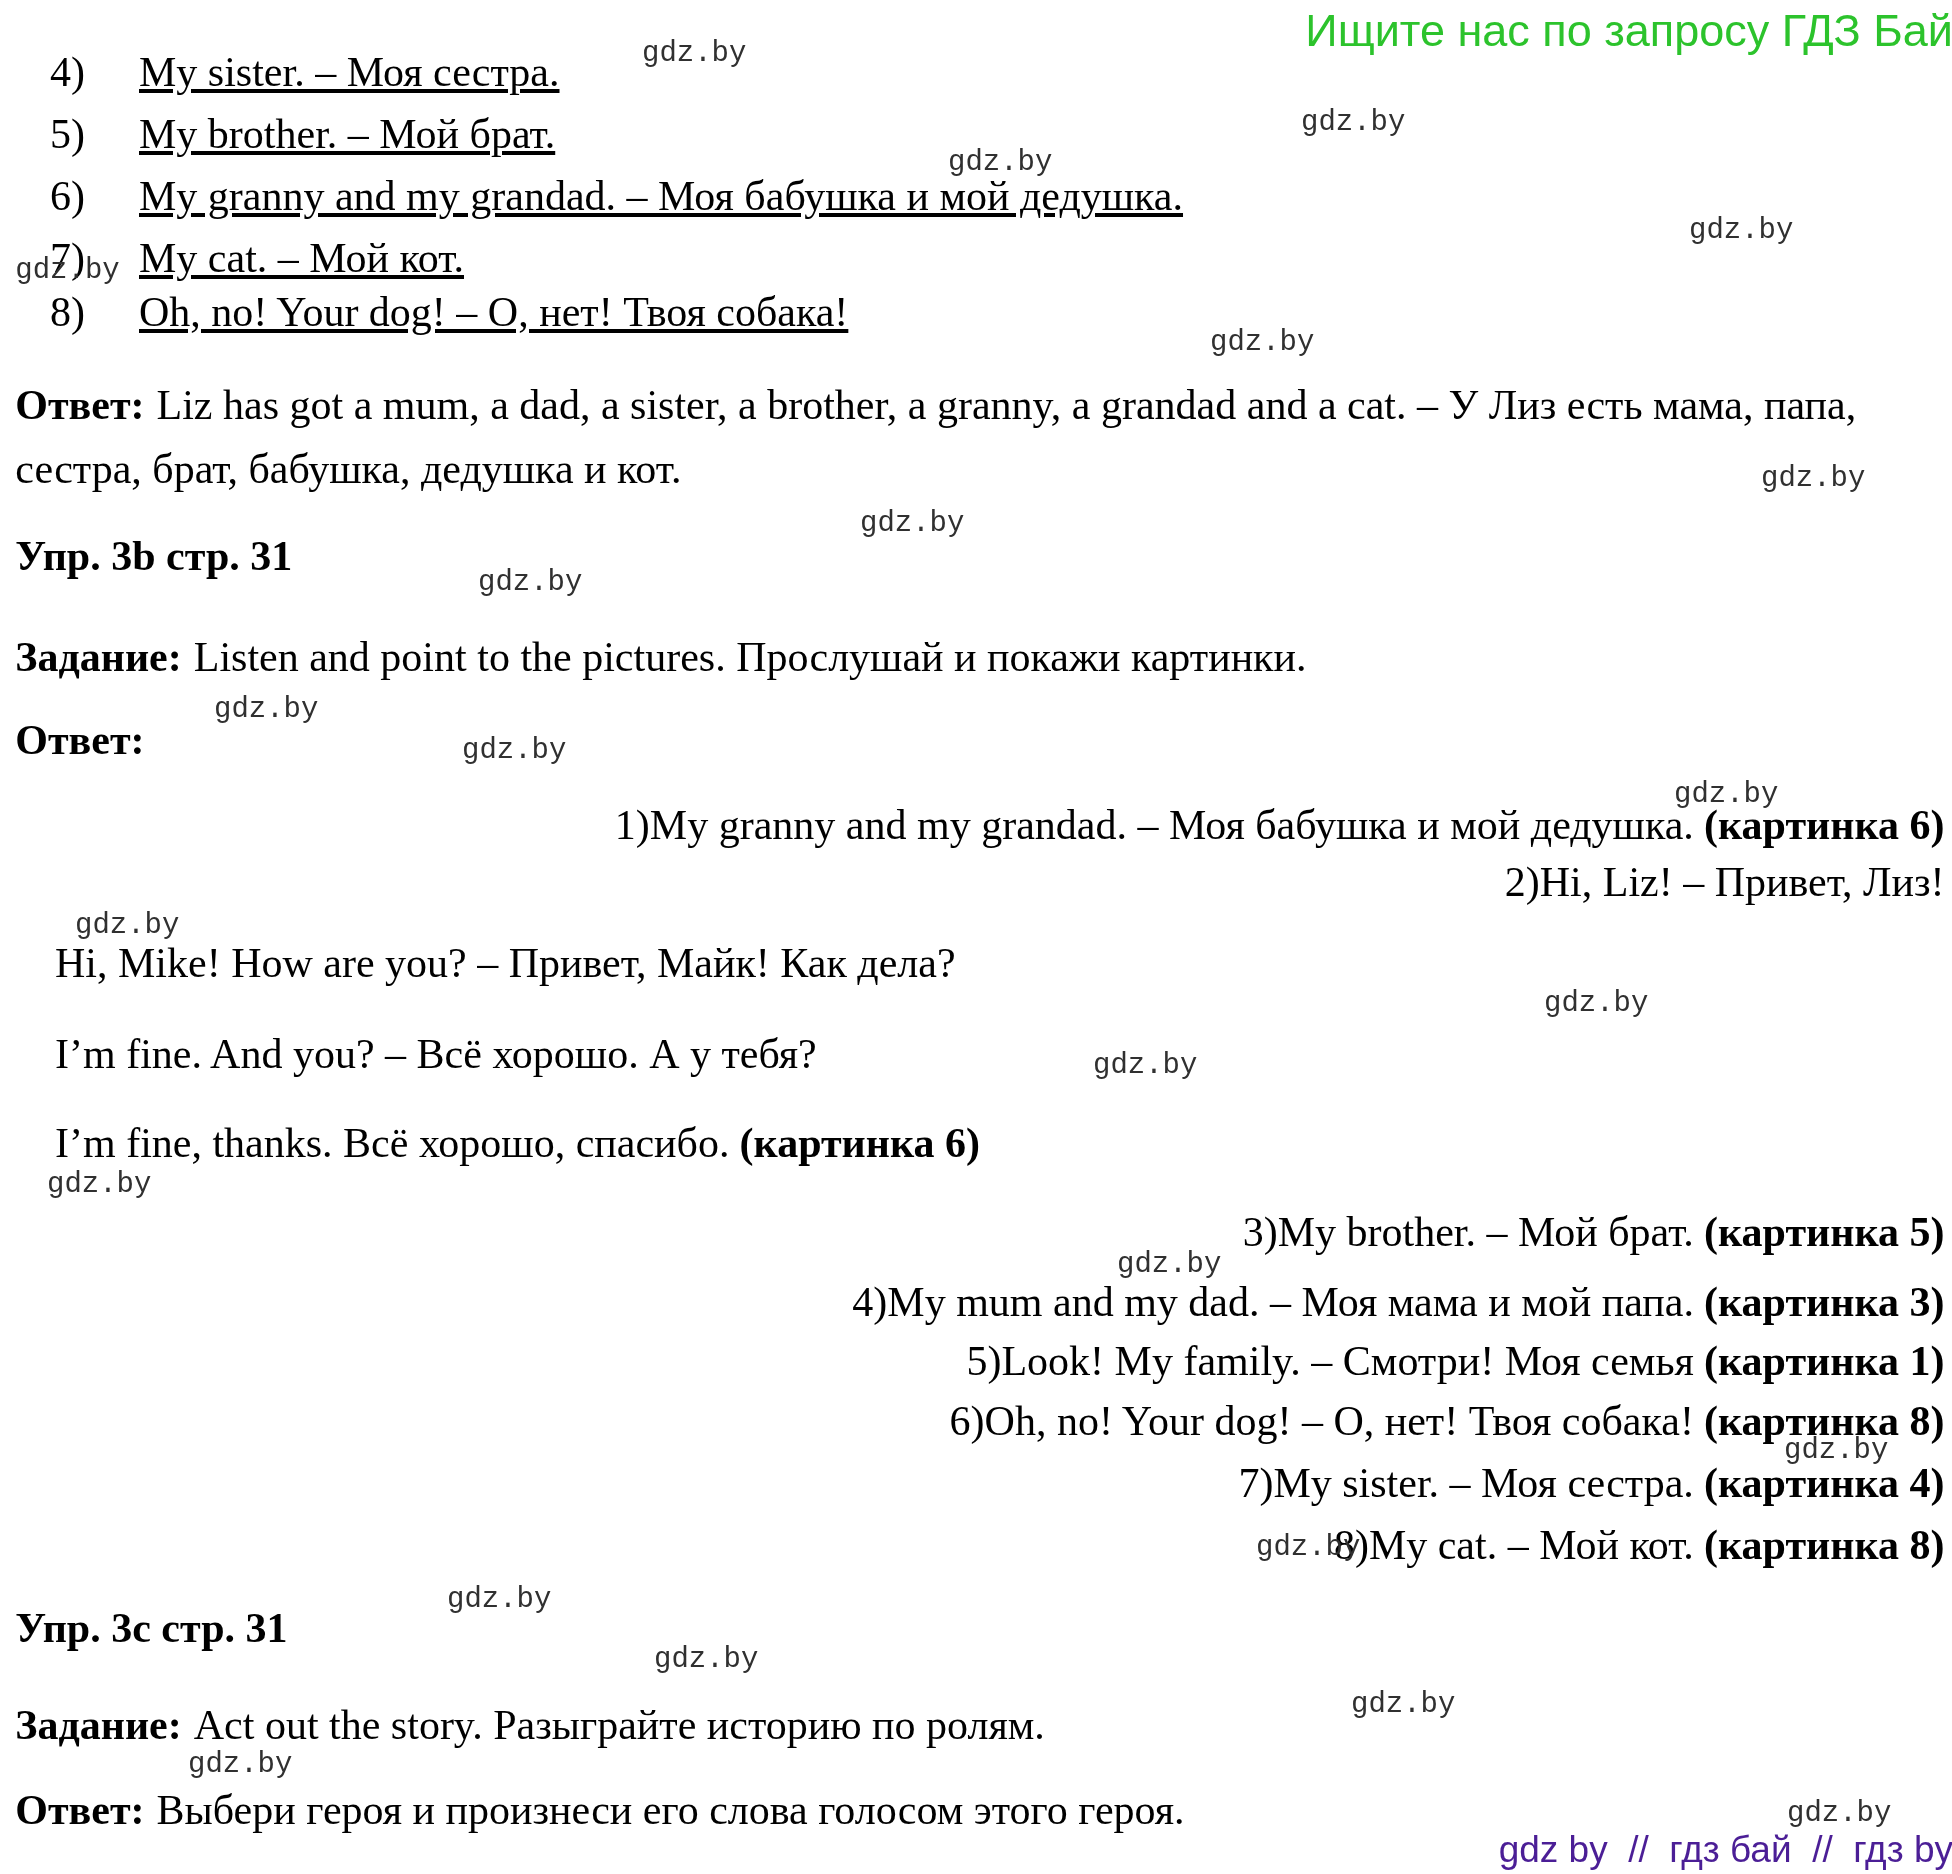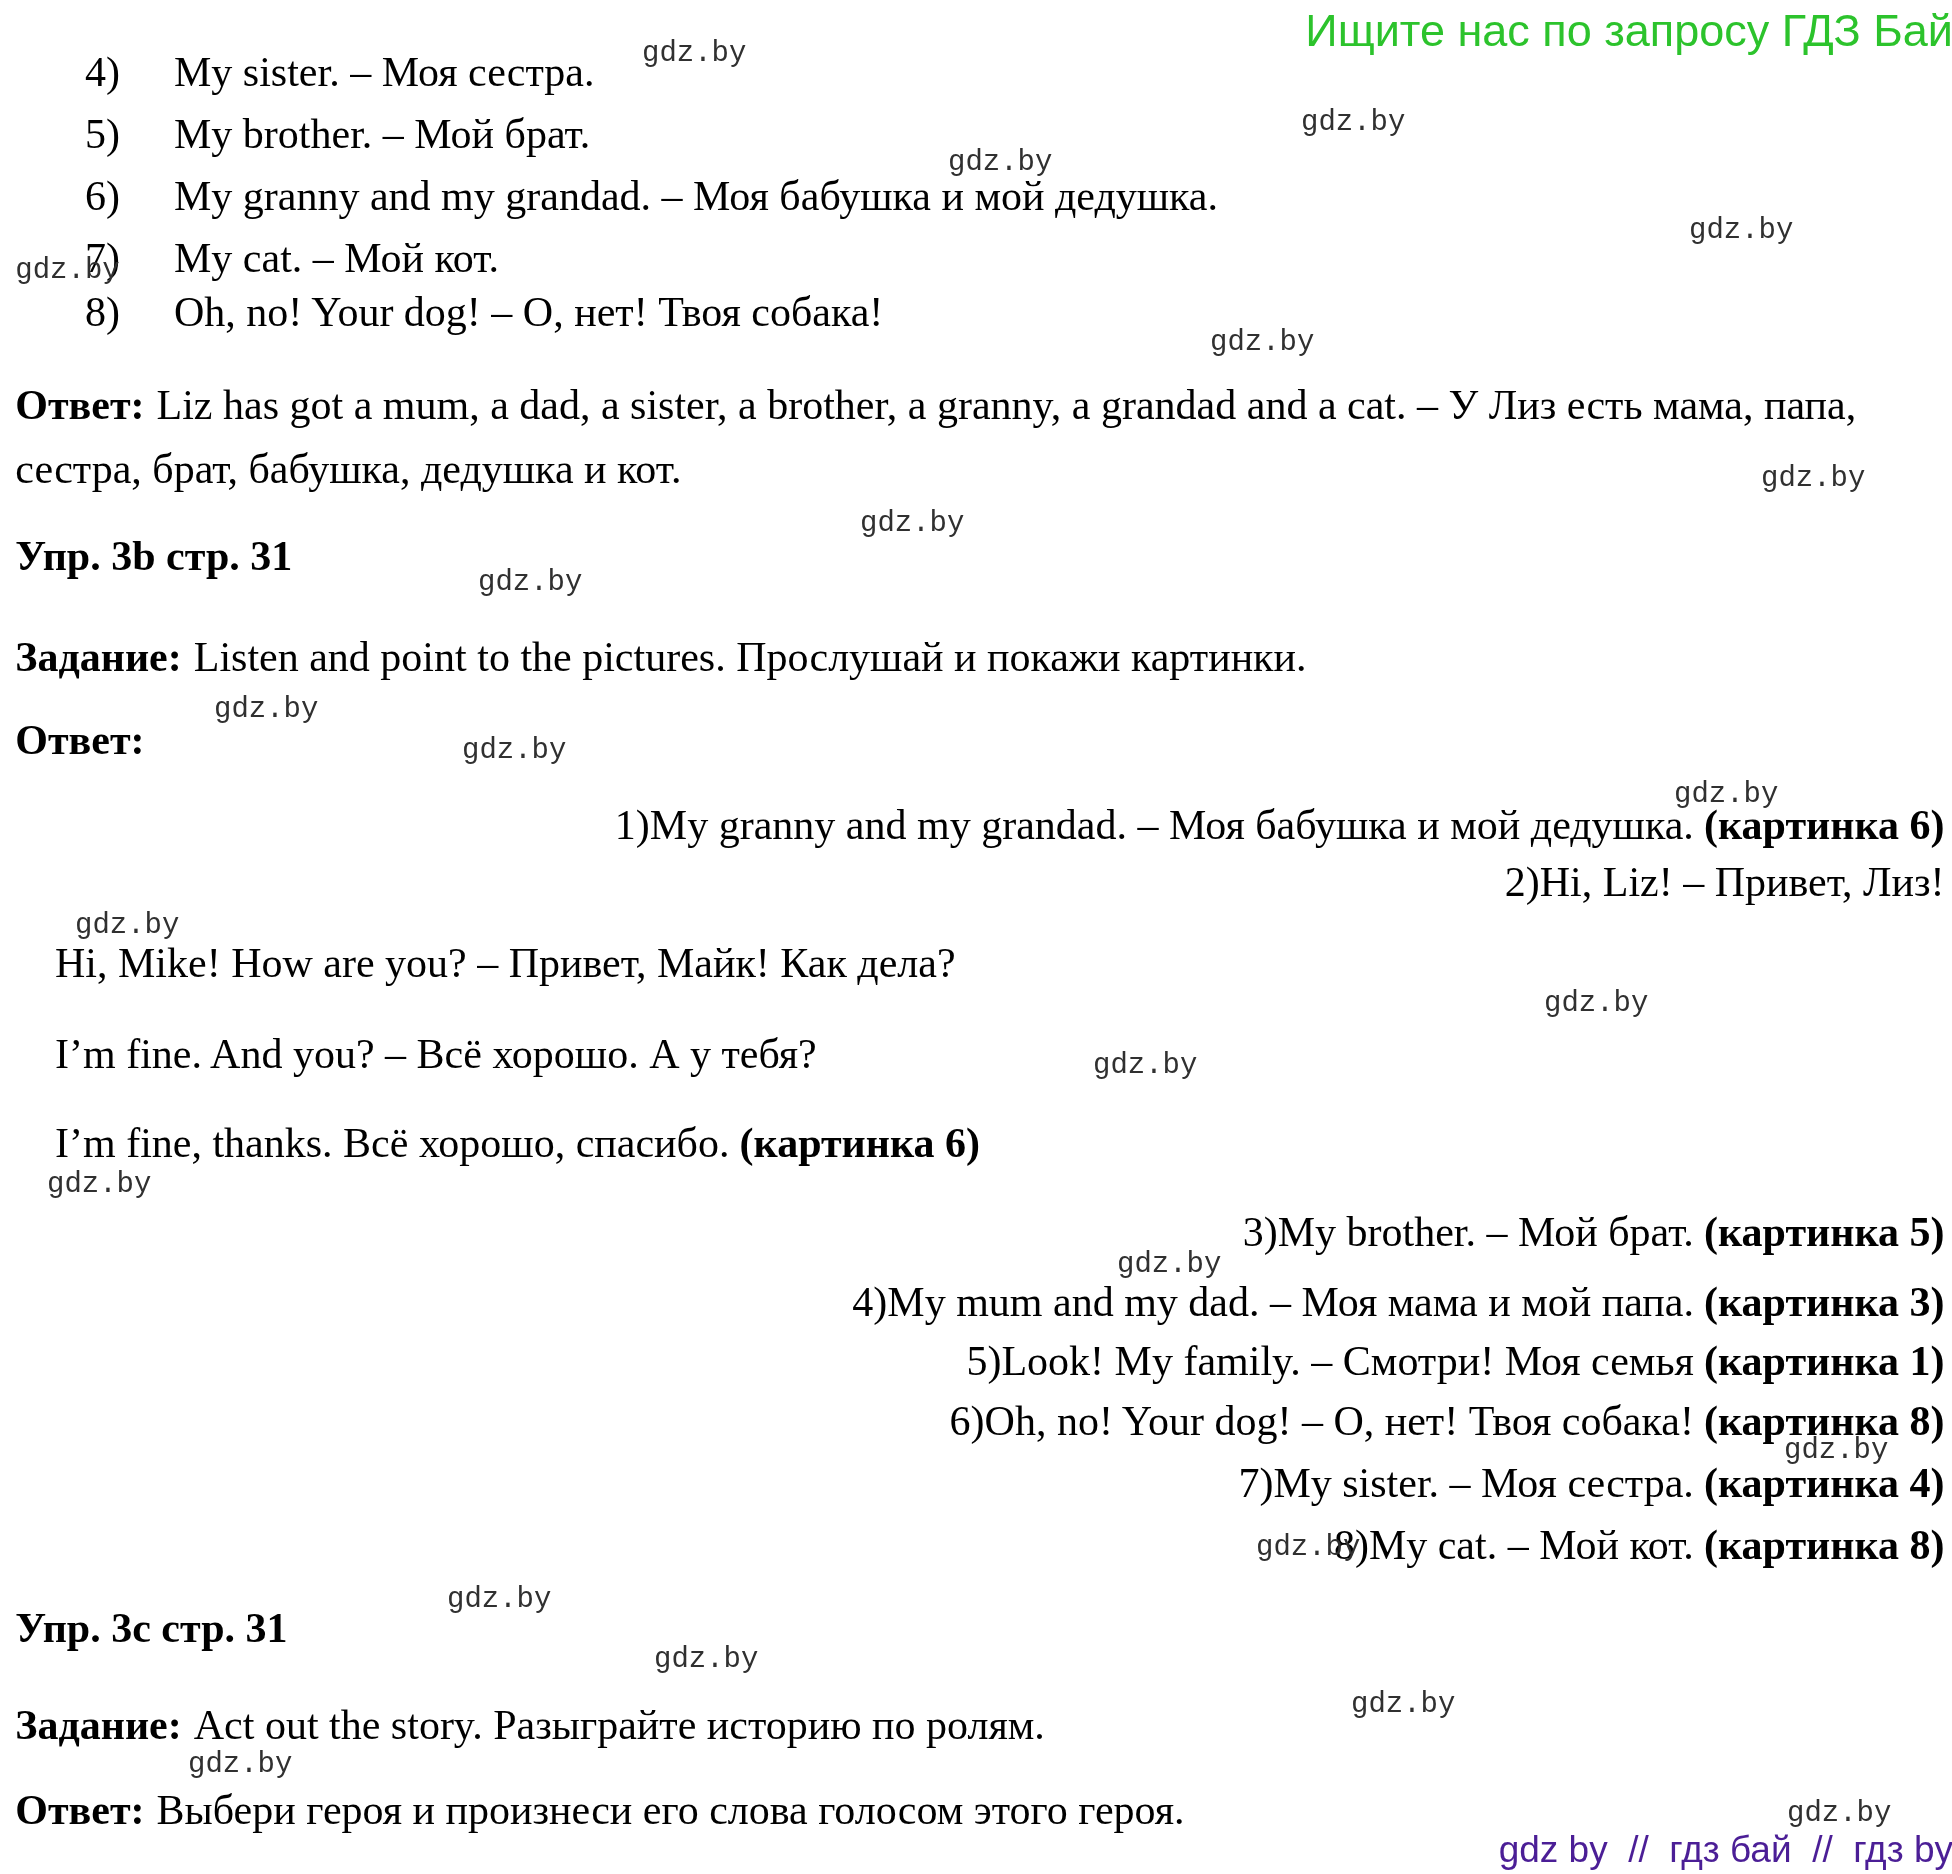--- a/index.html
+++ b/index.html
@@ -13,21 +13,21 @@
     color: var(--text_black, #000000);
   }
   .banner {
     position: absolute; top: 5.1px; left: 0; width: 100%;
     text-align: right;
     font-family: "Liberation Sans", "DejaVu Sans", sans-serif;
     font-size: 45px; font-weight: 400;
     color: var(--banner_green, #2cc32c);
   }
   .row { position: absolute; left: 0; right: 8.5px; white-space: nowrap; }
-  .list1 { padding-left: 85px; }
+  .list1 { padding-left: 50px; text-decoration: underline; }
   .list1 .num { display: inline-block; min-width: 89px; }
   .list2 { padding-left: 48px; text-align: right; }
   .list2 .num { display: inline-block; min-width: 81px; }
   .dlg { padding-left: 55px; }
   .para {
     position: absolute; left: 15.3px; right: 12px;
     line-height: 64px; white-space: normal;
   }
   .label { font-weight: bold; margin-right: 12px; }
   .heading { position: absolute; left: 15.3px; font-weight: bold; }

